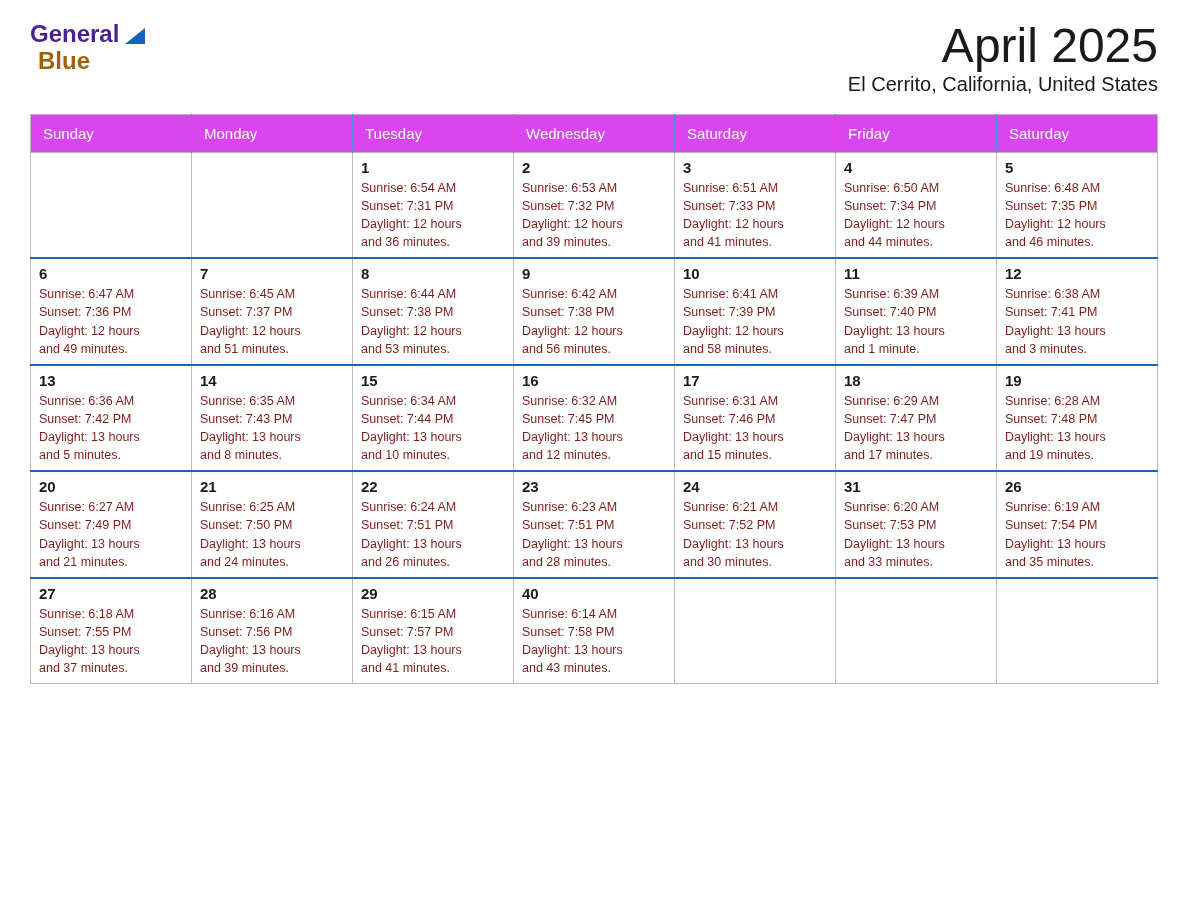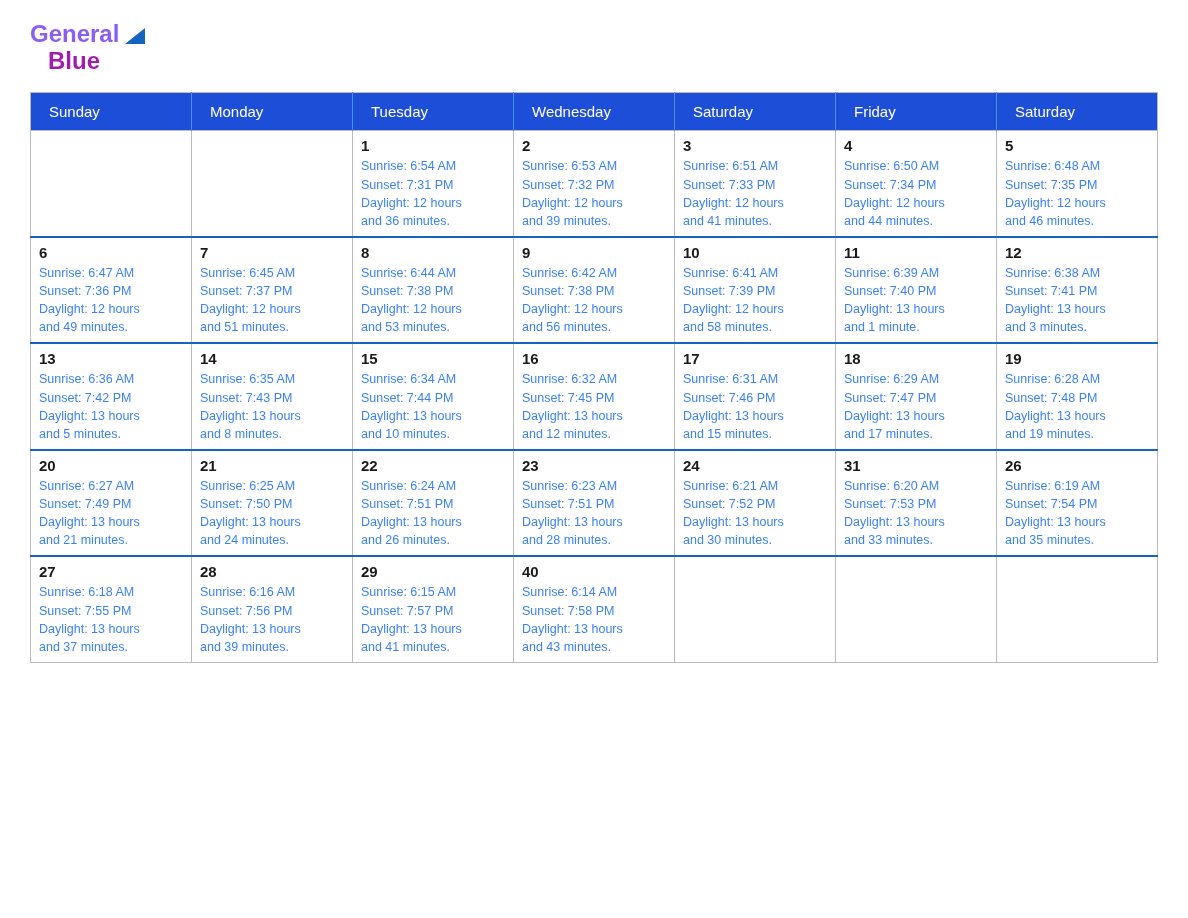--- a/index.html
+++ b/index.html
@@ -48,23 +48,23 @@
       font-size: 20px;
       font-weight: normal;
       color: #1a1a1a;
     }
     .calendar {
       width: 100%;
       border-collapse: collapse;
       border: 1px solid #bbb;
     }
     .calendar thead tr th {
-      background-color: #1d4ed8;
+      background-color: #d946ef;
       color: #fff;
-      padding: 10px 18px;
+      padding: 10px 12px;
       text-align: left;
       font-size: 15px;
       font-weight: normal;
       border-right: 1px solid #4a90d9;
     }
     .calendar thead tr th:last-child {
       border-right: none;
     }
     .calendar tbody tr td {
       vertical-align: top;
@@ -77,51 +77,55 @@
     }
     .day-number {
       font-size: 15px;
       font-weight: bold;
       color: #1a1a1a;
       display: block;
       margin-bottom: 3px;
     }
     .day-info {
       font-size: 12.5px;
-      color: #3b82f6;
+      color: #7f1d1d;
       line-height: 1.45;
     }
     .empty-cell {
       background: #fff;
     }
     .calendar tbody tr {
       border-bottom: 2px solid #1565c0;
     }
     .calendar tbody tr:last-child {
       border-bottom: none;
       margin-top: 12px;
     }
   </style>
 </head>
 <body>
 
 <div class="header">
   <div class="logo">
     <div class="logo-wrapper">
       <div class="logo-line1">
-        <span style="font-size:24px;font-weight:bold;color:#8b5cf6;">General</span>
+        <span style="font-size:24px;font-weight:bold;color:#4c1d95;">General</span>
 
         <svg class="logo-icon" viewBox="0 0 28 28">
           <polygon points="4,24 24,24 24,8" fill="#1565c0"></polygon>
         </svg>
       </div>
       <div>
-        <span style="font-size:24px;font-weight:bold;color:#a21caf;margin-left:18px;">Blue</span>
+        <span style="font-size:24px;font-weight:bold;color:#a16207;margin-left:8px;">Blue</span>
       </div>
     </div>
+  </div>
+  <div class="title-block">
+    <h1>April 2025</h1>
+    <h2>El Cerrito, California, United States</h2>
   </div>
 </div>
 
 <table class="calendar">
   <thead>
     <tr>
     <th>Sunday</th>
         <th>Monday</th>
         <th>Tuesday</th>
         <th>Wednesday</th>

